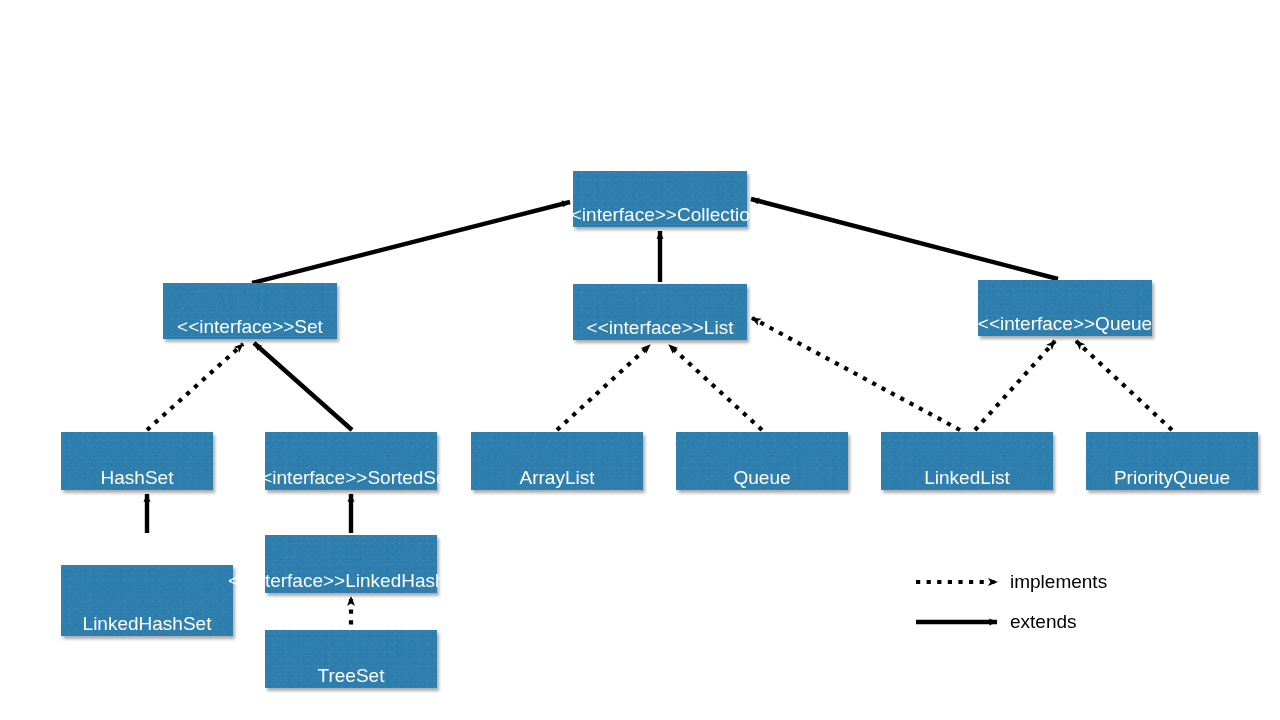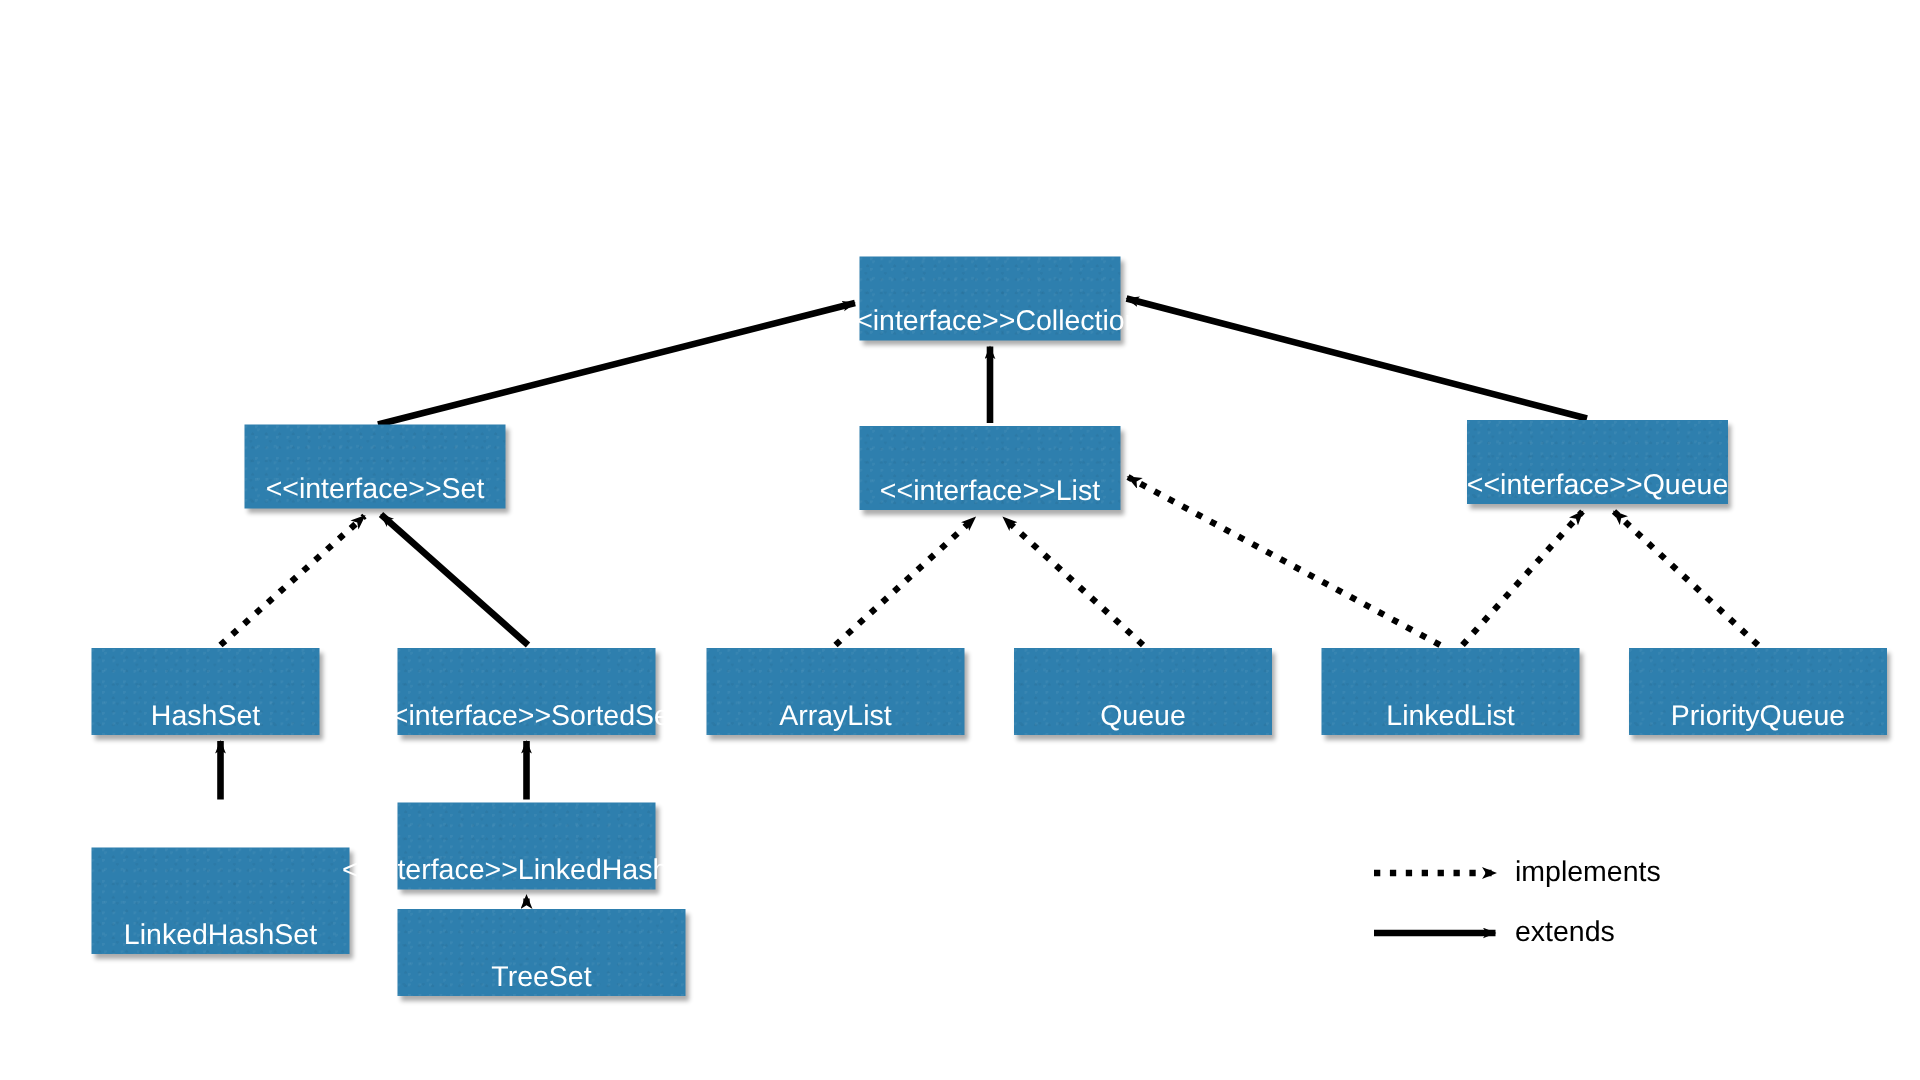--- a/index.html
+++ b/index.html
@@ -149,21 +149,21 @@
       <div class="node" style="left: 1086px; top: 432px; width: 172px; height: 58px; background-color: rgb(46, 127, 174); color: rgb(255, 255, 255);">
         <span class="nodename">PriorityQueue</span>
       </div>
       <div class="node" style="left: 61px; top: 565px; width: 172px; height: 71px; background-color: rgb(46, 127, 174); color: rgb(255, 255, 255);">
         <span class="nodename">LinkedHashSet</span>
       </div>
       <div class="node" style="left: 265px; top: 535px; width: 172px; height: 58px; background-color: rgb(46, 127, 174); color: rgb(255, 255, 255);">
         <span class="stereotype">&lt;&lt;interface&gt;&gt;</span>
         <span class="nodename">LinkedHashSet</span>
       </div>
-      <div class="node" style="left: 265px; top: 606px; width: 192px; height: 58px; background-color: rgb(46, 127, 174); color: rgb(255, 255, 255);">
+      <div class="node" style="left: 265px; top: 630px; width: 172px; height: 58px; background-color: rgb(46, 127, 174); color: rgb(255, 255, 255);">
         <span class="nodename">TreeSet</span>
       </div>
     </div>
 
   <div id="legend-labels">
       <div class="legend-label" style="left: 1010px; top: 566px;">implements</div>
       <div class="legend-label" style="left: 1010px; top: 606px;">extends</div>
     </div>
 
 </div>

